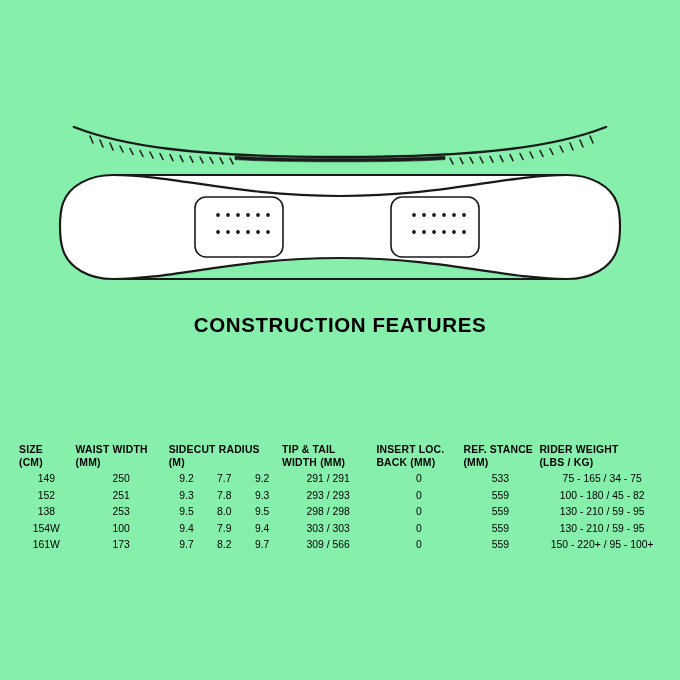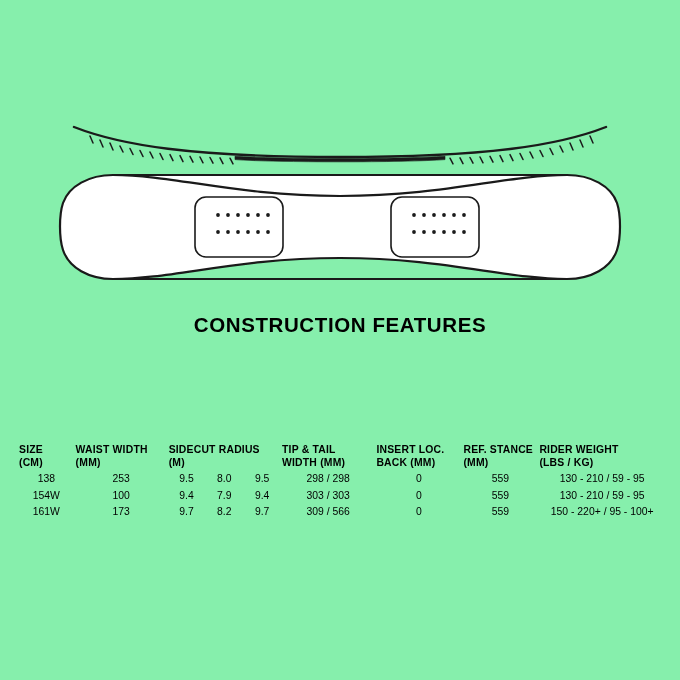--- a/index.html
+++ b/index.html
@@ -220,20 +220,42 @@
         <th class="c-insert">INSERT LOC.
 BACK (MM)</th>
         <th class="c-ref">REF. STANCE
 (MM)</th>
         <th class="c-rider">RIDER WEIGHT
 (LBS / KG)</th>
       </tr>
     </thead>
     <tbody>
       <tr>
+        <td class="c-size">149</td>
+        <td class="c-waist">250</td>
+        <td class="c-s1">9.2</td>
+        <td class="c-s2">7.7</td>
+        <td class="c-s3">9.2</td>
+        <td class="c-tip">291 / 291</td>
+        <td class="c-insert">0</td>
+        <td class="c-ref">533</td>
+        <td class="c-rider">75 - 165 / 34 - 75</td>
+      </tr>
+      <tr>
+        <td class="c-size">152</td>
+        <td class="c-waist">251</td>
+        <td class="c-s1">9.3</td>
+        <td class="c-s2">7.8</td>
+        <td class="c-s3">9.3</td>
+        <td class="c-tip">293 / 293</td>
+        <td class="c-insert">0</td>
+        <td class="c-ref">559</td>
+        <td class="c-rider">100 - 180 / 45 - 82</td>
+      </tr>
+      <tr>
         <td class="c-size">138</td>
         <td class="c-waist">253</td>
         <td class="c-s1">9.5</td>
         <td class="c-s2">8.0</td>
         <td class="c-s3">9.5</td>
         <td class="c-tip">298 / 298</td>
         <td class="c-insert">0</td>
         <td class="c-ref">559</td>
         <td class="c-rider">130 - 210 / 59 - 95</td>
       </tr>

